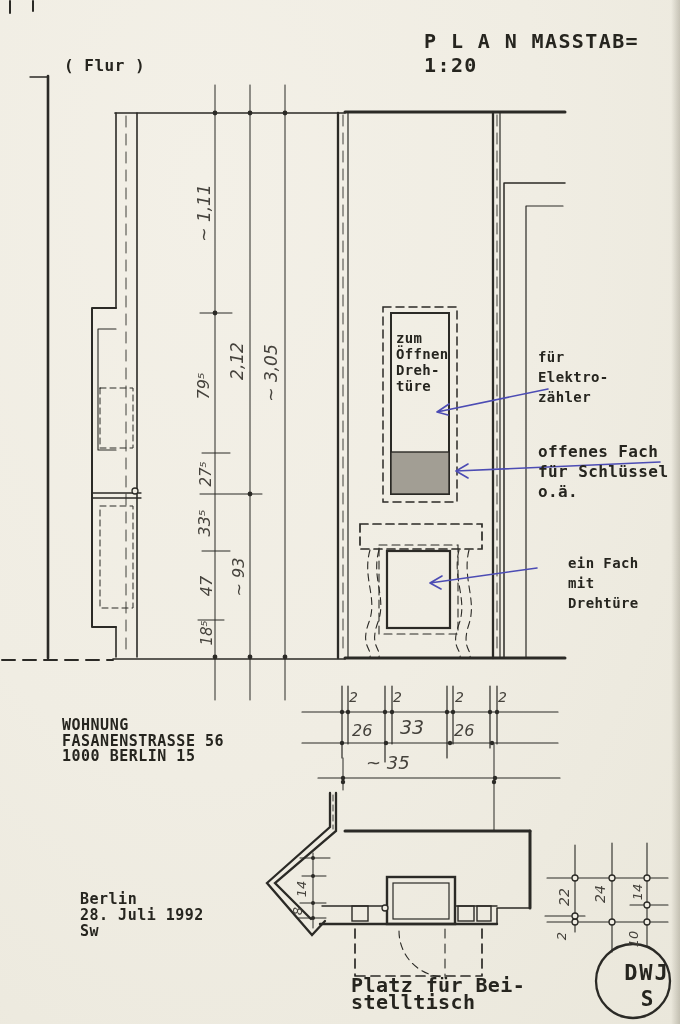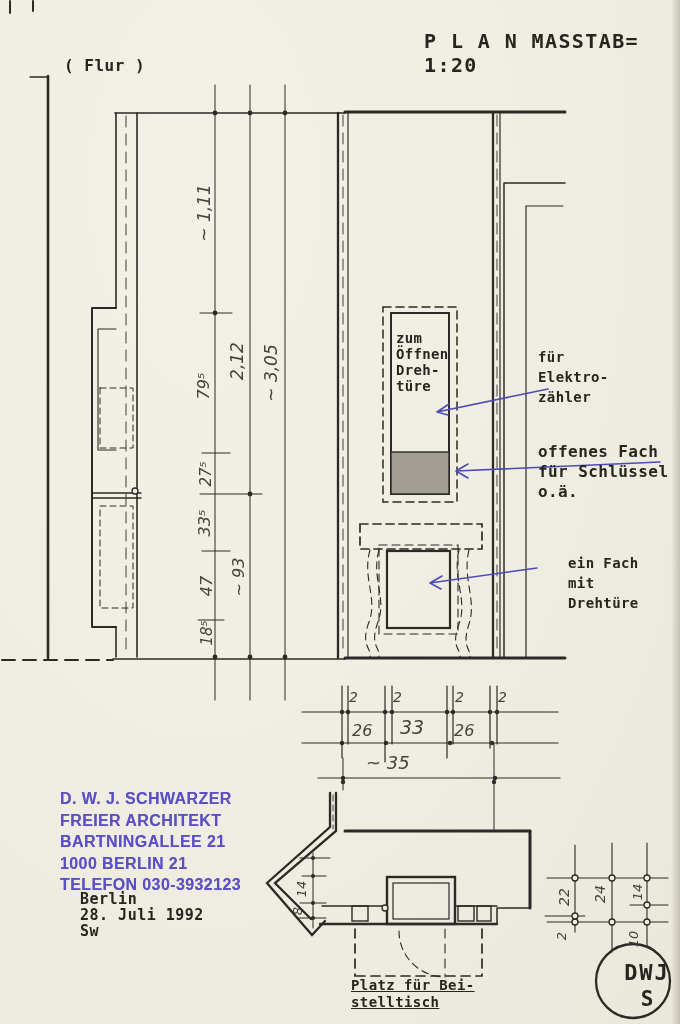--- a/index.html
+++ b/index.html
@@ -179,21 +179,21 @@
 türe</div>
   <div class="abs tw" style="left:538px;top:347px;font-size:14px;line-height:20px;letter-spacing:.4px;">für
 Elektro-
 zähler</div>
   <div class="abs tw" style="left:538px;top:442px;font-size:16px;line-height:20px;letter-spacing:.4px;">offenes Fach
 für Schlüssel
 o.ä.</div>
   <div class="abs tw" style="left:540px;top:553px;font-size:14px;line-height:20px;letter-spacing:.4px;margin-left:28px;">ein Fach
 mit
 Drehtüre</div>
-  <div class="abs tw" style="left:351px;top:977px;font-size:14px;line-height:17px;letter-spacing:.4px;text-decoration:underline;">Platz für Bei-
+  <div class="abs tw" style="left:351px;top:977px;font-size:20px;line-height:17px;letter-spacing:.4px;">Platz für Bei-
 stelltisch</div>
 
   <div class="abs hw rot" style="left:204px;top:213px;font-size:17px;">~ 1,11</div>
   <div class="abs hw rot" style="left:237px;top:361px;font-size:17px;">2,12</div>
   <div class="abs hw rot" style="left:271px;top:373px;font-size:17px;">~ 3,05</div>
   <div class="abs hw rot" style="left:203px;top:386px;font-size:16px;">79⁵</div>
   <div class="abs hw rot" style="left:206px;top:474px;font-size:15px;">27⁵</div>
   <div class="abs hw rot" style="left:204px;top:523px;font-size:16px;">33⁵</div>
   <div class="abs hw rot" style="left:206px;top:586px;font-size:16px;">47</div>
   <div class="abs hw rot" style="left:207px;top:633px;font-size:15px;">18⁵</div>
@@ -210,25 +210,23 @@
 
   <div class="abs hw rot" style="left:301px;top:889px;font-size:13px;">14</div>
   <div class="abs hw rot" style="left:297px;top:911px;font-size:13px;">8</div>
 
   <div class="abs hw rot" style="left:564px;top:897px;font-size:14px;">22</div>
   <div class="abs hw rot" style="left:600px;top:894px;font-size:14px;">24</div>
   <div class="abs hw rot" style="left:637px;top:892px;font-size:13px;">14</div>
   <div class="abs hw rot" style="left:561px;top:936px;font-size:13px;">2</div>
   <div class="abs hw rot" style="left:633px;top:939px;font-size:13px;">10</div>
 
-  <div class="abs stamp" style="left:60px;top:788px;font-size:16px;line-height:21.5px;white-space:pre-line;">D. W. J. SCHWARZER
-FREIER ARCHITEKT
-BARTNINGALLEE 21
-1000 BERLIN 21
-TELEFON 030-3932123</div>
+  <div class="abs tw" style="left:62px;top:718px;font-size:15px;line-height:15.5px;letter-spacing:.5px;">WOHNUNG
+FASANENSTRASSE 56
+1000  BERLIN  15</div>
   <div class="abs tw" style="left:62px;top:891px;font-size:15px;line-height:16px;letter-spacing:.5px;margin-left:18px;">Berlin
 28. Juli 1992
 Sw</div>
 
   <div class="abs tw ctr" style="left:633px;top:972px;font-size:22px;letter-spacing:2px;">DWJ</div>
   <div class="abs tw ctr" style="left:633px;top:999px;font-size:21px;">S</div>
 
   <div class="edge-right"></div>
 </div>
 

